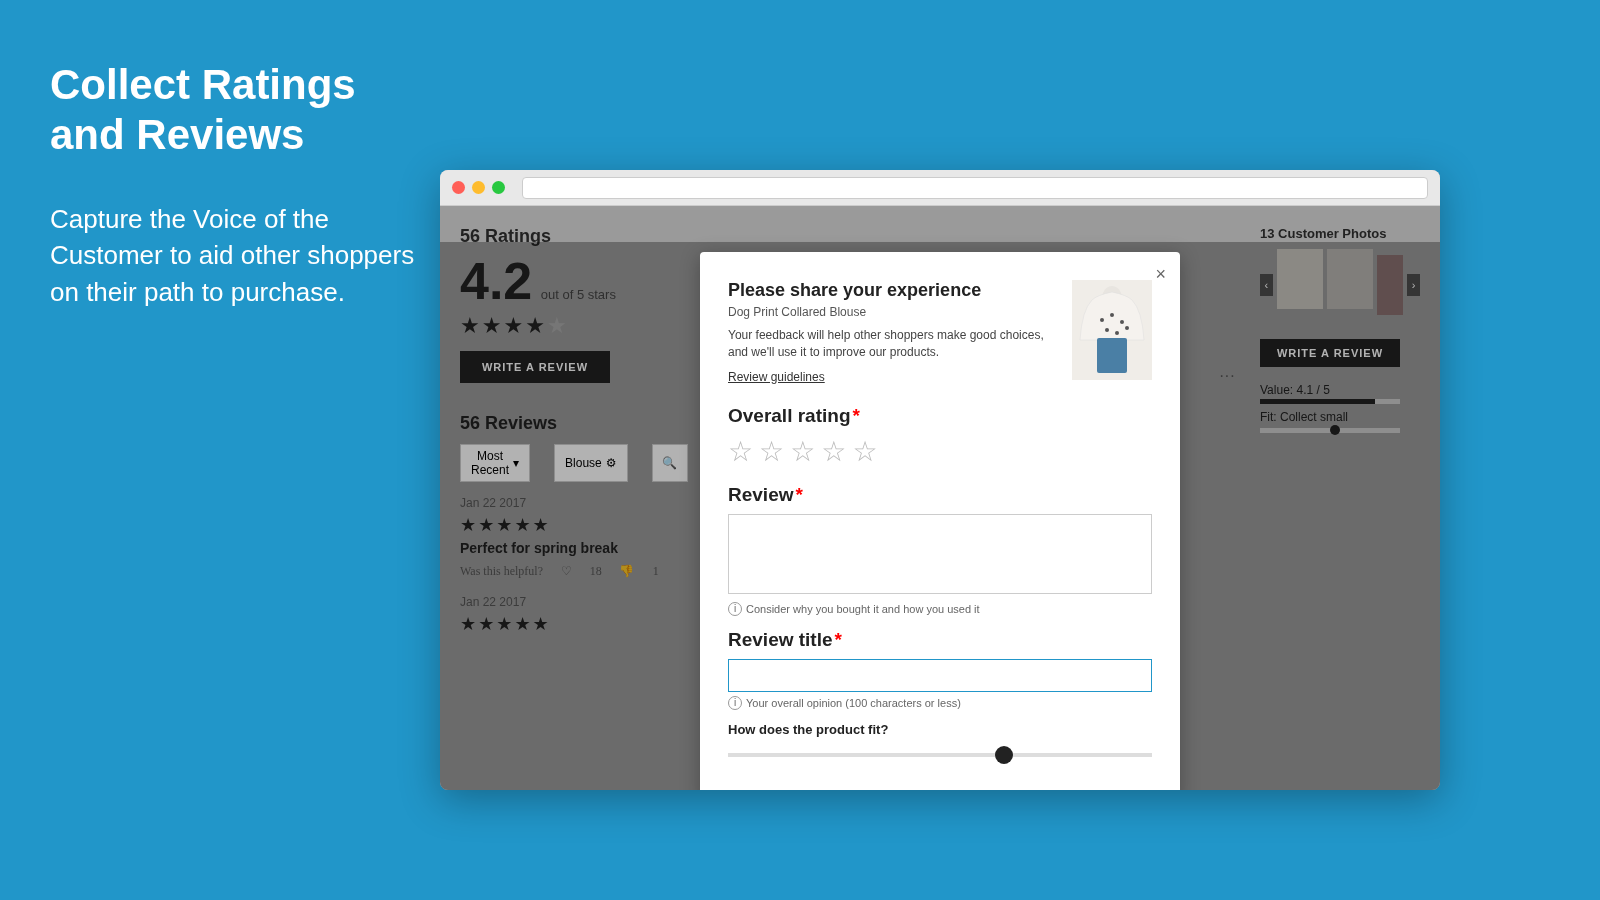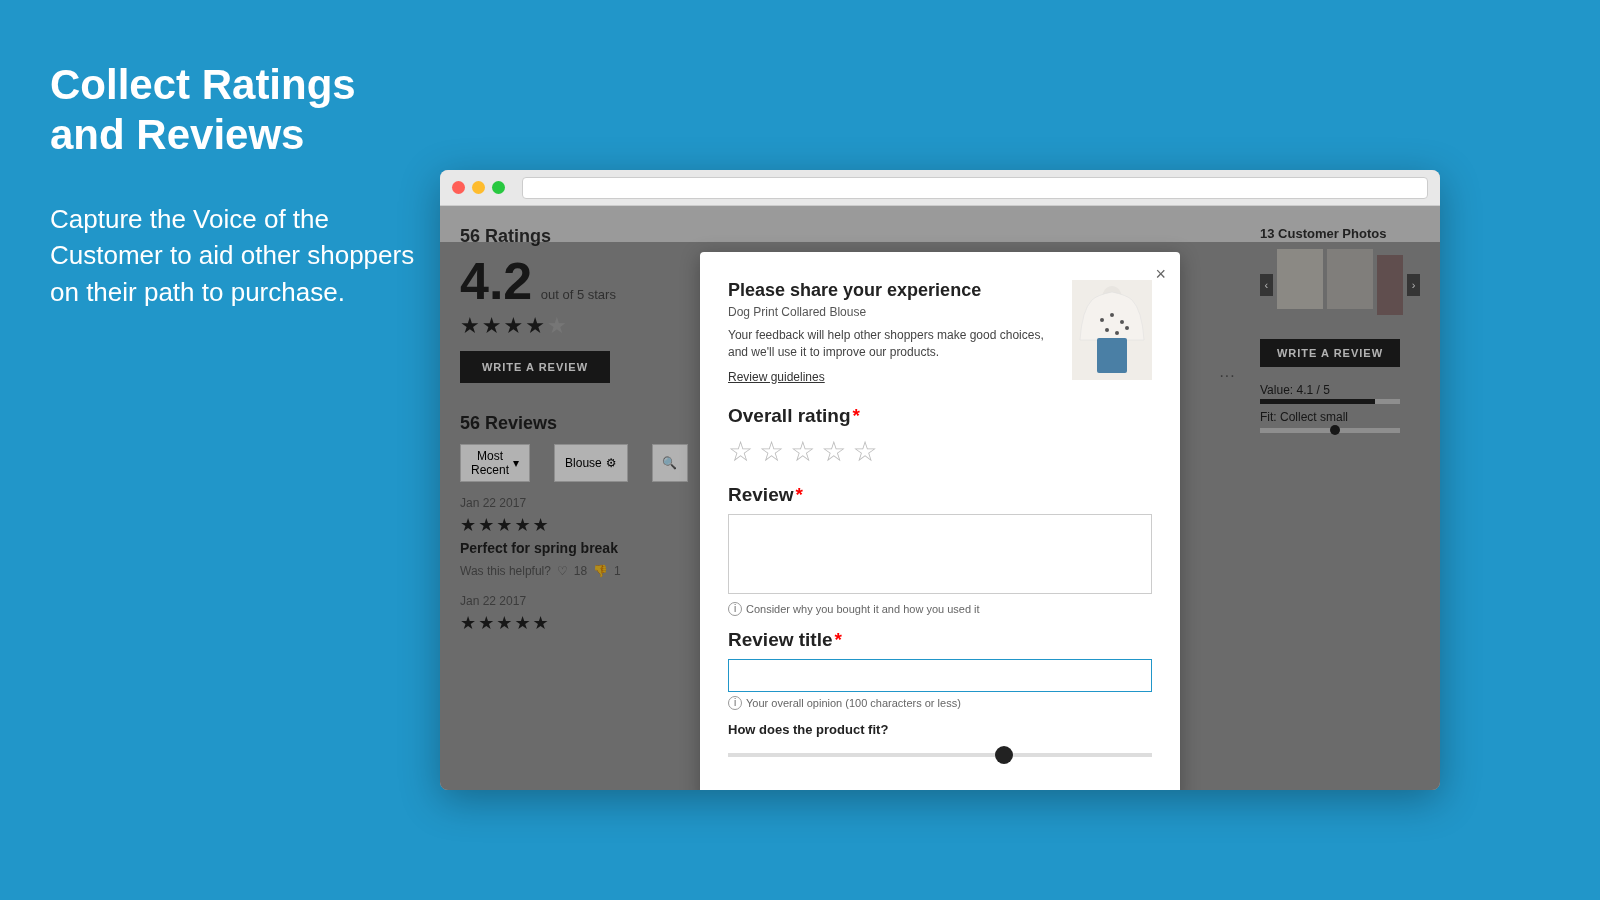--- a/index.html
+++ b/index.html
@@ -161,24 +161,25 @@
       margin-bottom: 4px;
     }
     .review-headline {
       font-size: 14px;
       font-weight: 700;
       color: #222;
     }
     .helpful-row {
       display: flex;
       align-items: center;
-      gap: 6px;
+      gap: 18px;
       font-size: 12px;
       color: #555;
       margin-top: 8px;
+      font-family: Liberation Serif, serif;
     }
 
     
     .right-panel {
       position: absolute;
       right: 20px;
       top: 20px;
       width: 160px;
     }
     .customer-photos-title {

